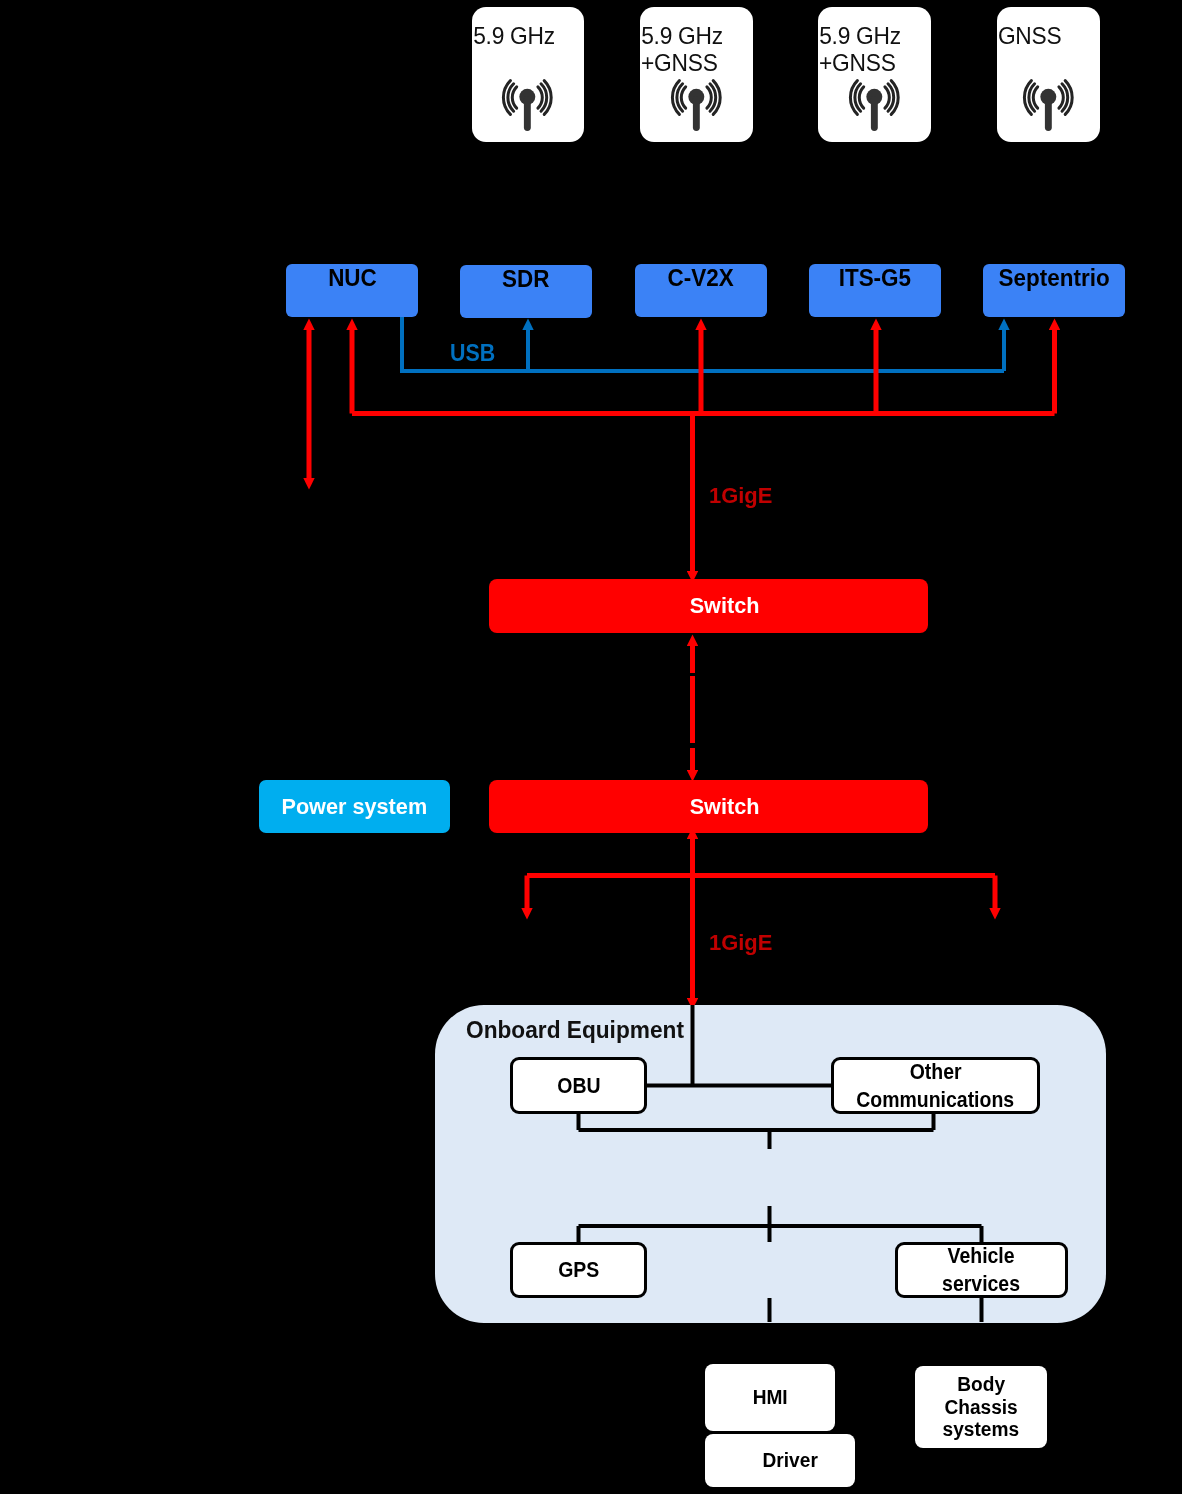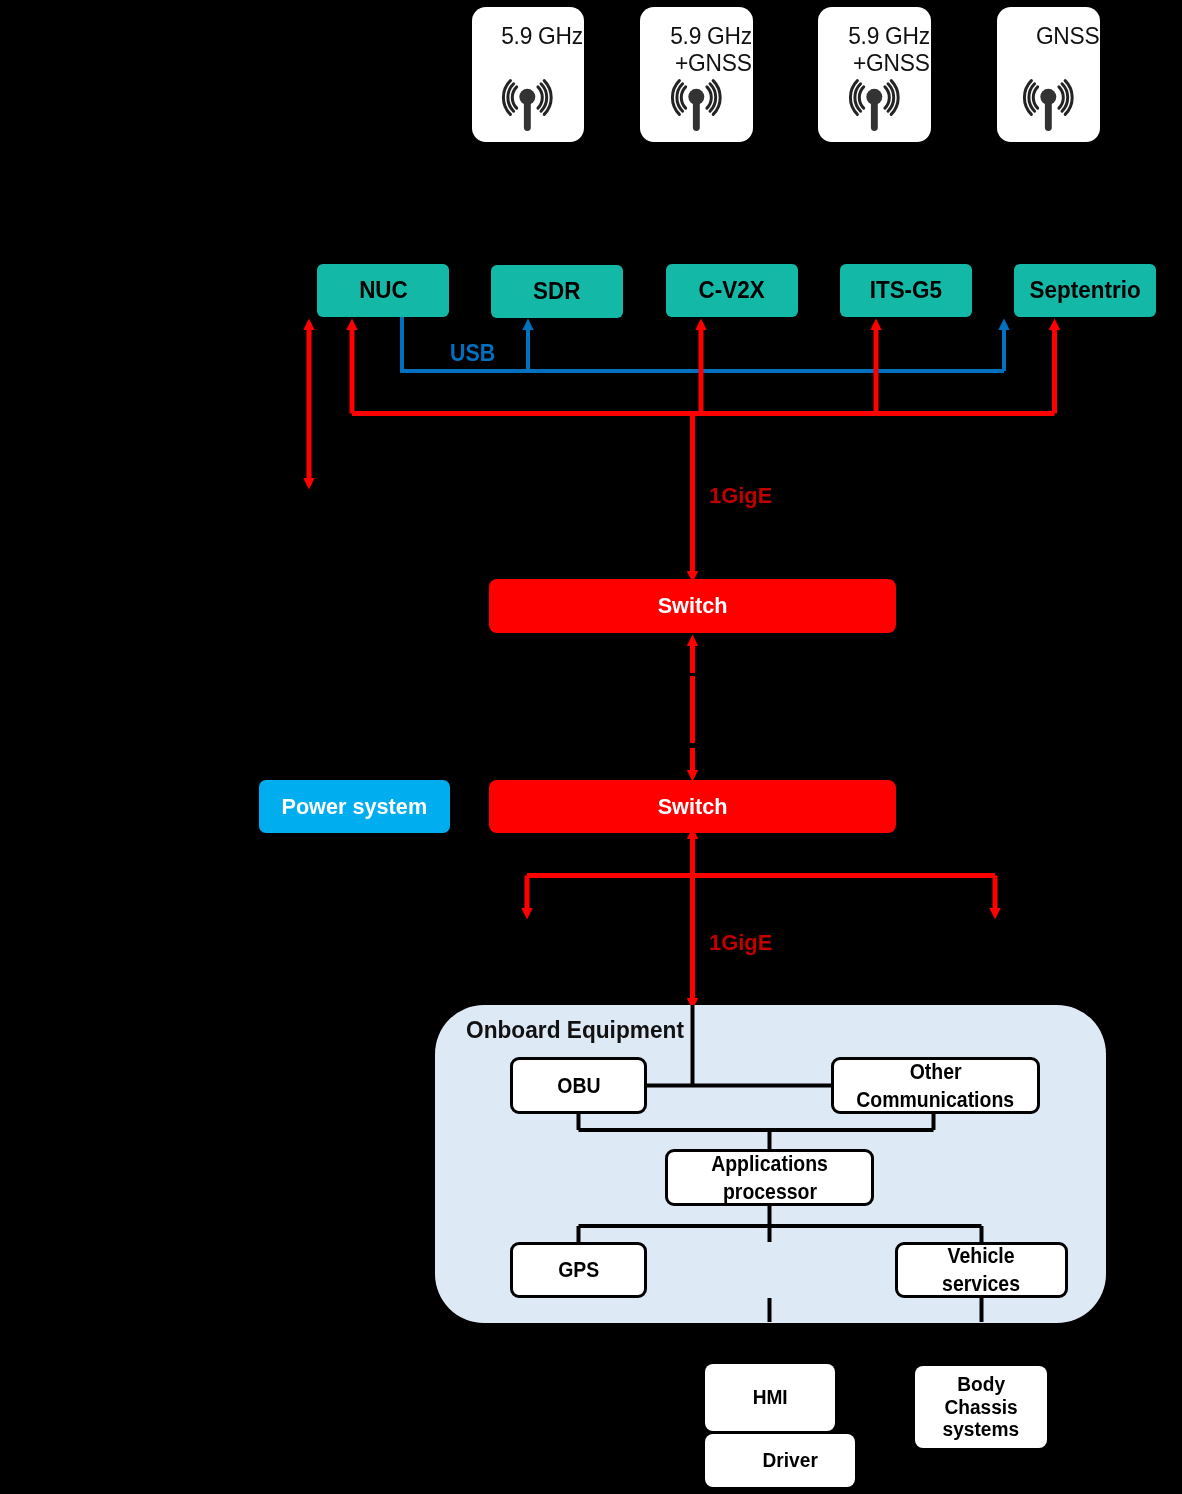--- a/index.html
+++ b/index.html
@@ -3,34 +3,34 @@
 <meta charset="utf-8">
 <title>V2X Architecture Diagram</title>
 <style>
   html,body{margin:0;padding:0;background:#000;}
   body{width:1182px;height:1494px;overflow:hidden;font-family:"Liberation Sans",sans-serif;}
   #stage{position:relative;width:1182px;height:1494px;background:#000;
      -webkit-font-smoothing:antialiased;}
 
   
   .acard{position:absolute;background:#fff;border-radius:14px;}
-  .acard .atext{position:absolute;left:0;right:0;top:16px;text-align:right;
+  .acard .atext{position:absolute;left:0;right:0;top:16px;text-align:left;
      color:#111;font-size:23.4px;line-height:27px;font-weight:400;
      font-family:"Liberation Sans",sans-serif;letter-spacing:-0.25px;}
   .acard .aicon{position:absolute;left:50%;transform:translateX(-51.3%);}
 
   
-  .dbox{position:absolute;background:#14b8a6;border-radius:6px;display:flex;
-     align-items:center;justify-content:center;text-align:center;color:#000;font-weight:bold;
-     font-size:23.5px;line-height:29px;font-family:"Liberation Sans",sans-serif;margin-left:31px;}
+  .dbox{position:absolute;background:#3b82f6;border-radius:6px;display:flex;
+     justify-content:center;text-align:center;color:#000;font-weight:bold;
+     font-size:23.5px;line-height:29px;font-family:"Liberation Sans",sans-serif;}
 
   
   .sbox{position:absolute;background:#FF0000;border-radius:8px;display:flex;
      align-items:center;justify-content:center;color:#fff;font-weight:bold;
-     font-size:22.7px;font-family:"Liberation Sans",sans-serif;}
+     font-size:22.7px;font-family:"Liberation Sans",sans-serif;padding-left:32px;}
 
   
   .pbox{position:absolute;background:#00AEEF;border-radius:7px;display:flex;
      align-items:center;justify-content:center;color:#fff;font-weight:bold;
      font-size:22.7px;font-family:"Liberation Sans",sans-serif;}
 
   
   .panel{position:absolute;background:#DEE9F6;border-radius:49px;}
   .panel-title{position:absolute;color:#111;font-weight:bold;font-size:24.6px;
      font-family:"Liberation Sans",sans-serif;}
@@ -207,23 +207,20 @@
   </svg>
 
   <div class="panel-title" style="left:466px;top:1016px;"><span class="t">Onboard Equipment</span></div>
 
   <div class="obox" style="left:510px;top:1057px;width:137px;height:57px;">
       <span class="t">OBU</span>
     </div>
   <div class="obox" style="left:831px;top:1057px;width:209px;height:57px;">
       <span><span class="t">Other</span><br><span class="t">Communications</span></span>
     </div>
-  <div class="obox" style="left:665px;top:1149px;width:209px;height:57px;">
-      <span><span class="t">Applications</span><br><span class="t">processor</span></span>
-    </div>
   <div class="obox" style="left:510px;top:1242px;width:137px;height:56px;">
       <span class="t">GPS</span>
     </div>
   <div class="obox" style="left:895px;top:1242px;width:173px;height:56px;">
       <span><span class="t">Vehicle</span><br><span class="t">services</span></span>
     </div>
 
   <div class="xbox" style="left:705px;top:1364px;width:130px;height:67px;">
       <span class="t">HMI</span>
     </div>

